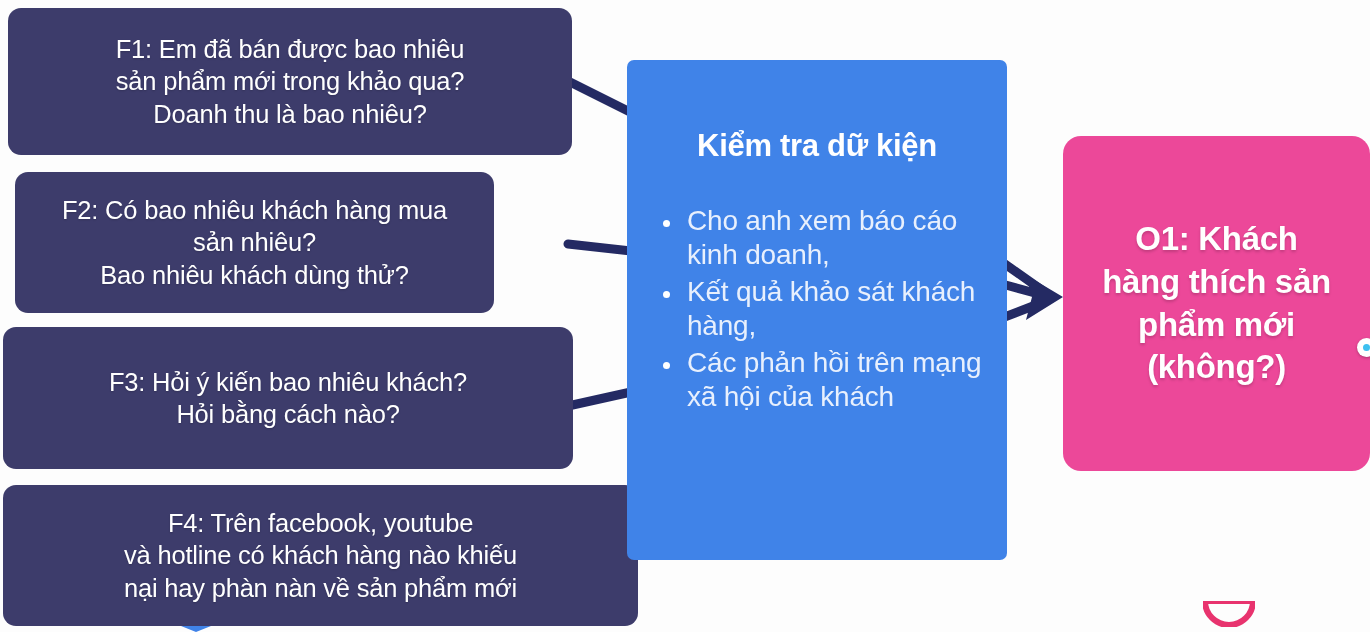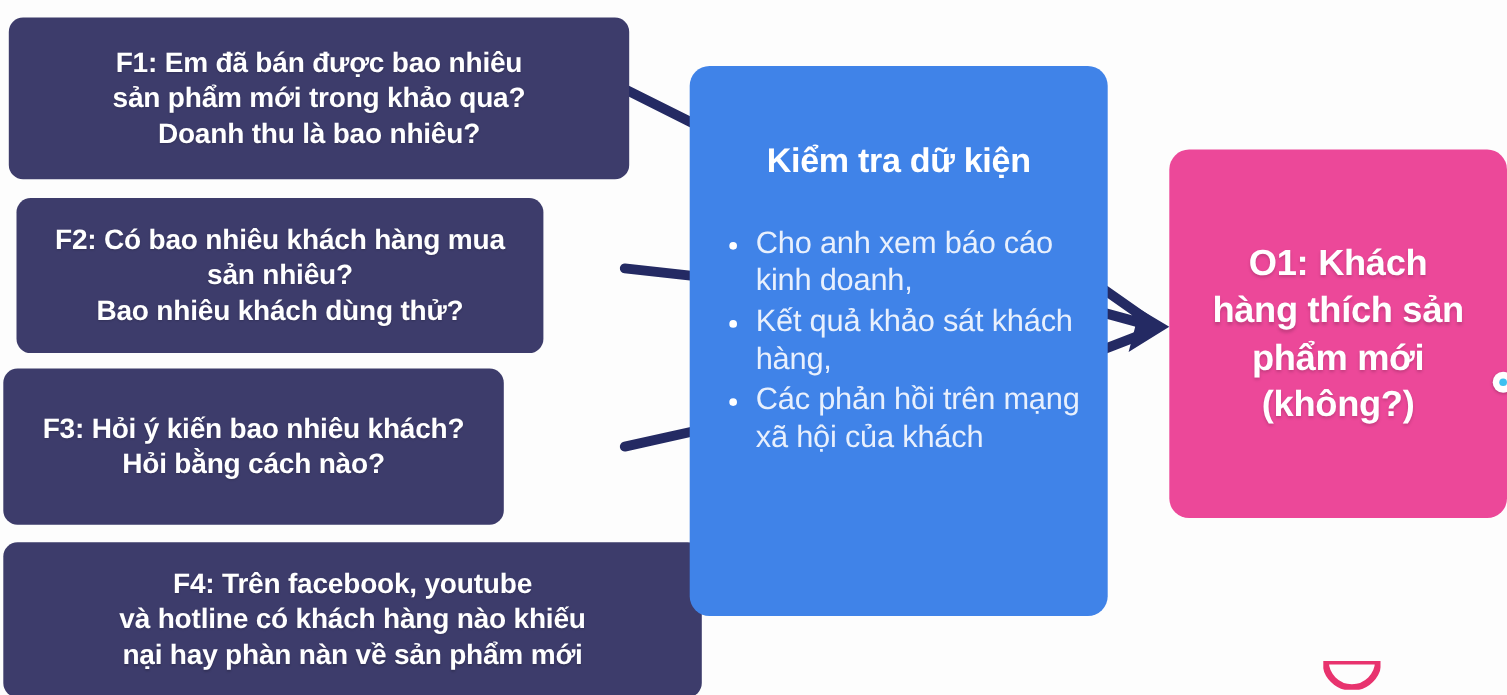--- a/index.html
+++ b/index.html
@@ -41,42 +41,41 @@
     text-align: center;
     color: #ffffff;
     border-radius: 14px;
     overflow: hidden;
   }
 
   .factor-box {
     background: #3d3c6b;
     border-radius: 13px;
     padding: 10px 14px;
-    font-weight: bold;
+    font-weight: normal;
     font-size: 25.5px;
     line-height: 1.26;
     letter-spacing: -0.2px;
     text-shadow: 0 1px 2px rgba(0,0,0,0.18);
-    margin-top: 8px;
   }
   .factor-box .line { display: block; white-space: nowrap; }
 
   #node-f1 { left: 8px;  top: 8px;   width: 564px; height: 147px; }
   #node-f2 { left: 15px;  top: 172px; width: 479px; height: 141px; }
-  #node-f3 { left: 3px;  top: 327px; width: 455px; height: 142px; }
+  #node-f3 { left: 3px;  top: 327px; width: 570px; height: 142px; }
   #node-f4 { left: 3px;  top: 485px; width: 635px; height: 141px; }
 
   
   #node-check {
     left: 627px;
     top: 60px;
     width: 380px;
     height: 500px;
     background: #4083e8;
-    border-radius: 18px;
+    border-radius: 7px;
     align-items: stretch;
     justify-content: flex-start;
     padding: 0;
   }
   #node-check .title {
     margin: 68px 0 0 0;
     font-size: 31px;
     font-weight: bold;
     text-align: center;
     color: #ffffff;

